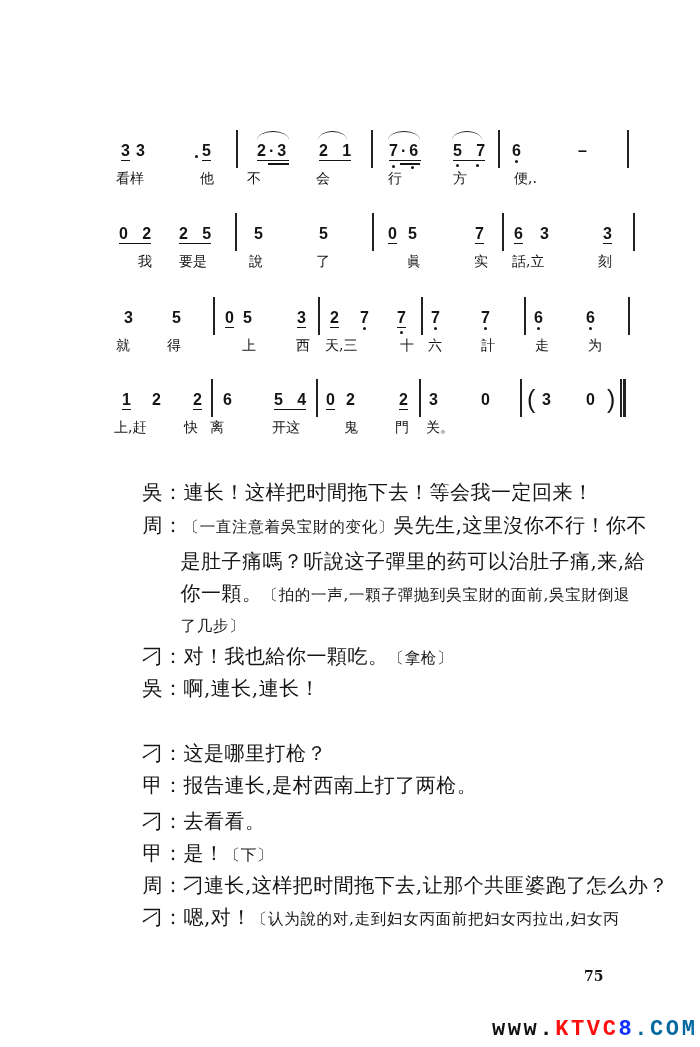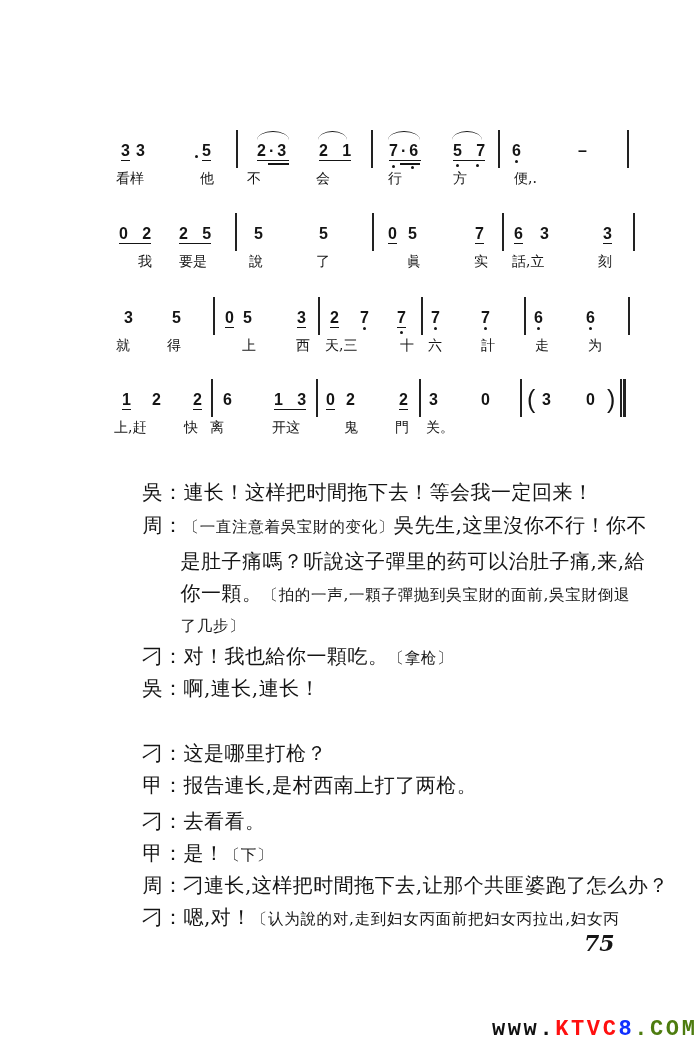--- a/index.html
+++ b/index.html
@@ -12,21 +12,21 @@
   .bar{position:absolute;top:-12px;width:1.6px;height:38px;background:#222}
   .bar.thick{width:3px}
   .ul2{position:absolute;top:21px;height:1.5px;background:#151515}
   .dot{position:absolute;width:3px;height:3px;border-radius:50%;background:#151515}
   .slur{position:absolute;top:-11px;height:9px;border-top:1.5px solid #151515;border-radius:50% 50% 0 0/100% 100% 0 0}
   .paren{position:absolute;top:-5px;font-family:"Liberation Sans",sans-serif;font-size:25px;line-height:26px}
   .ly{position:absolute;top:26px;font-size:14px;line-height:20px;white-space:pre}
   .dl{position:absolute;left:115px;height:24px;line-height:24px;white-space:pre;font-size:20px;letter-spacing:.5px}
   .dl.cont{left:153px}
   .dir{font-size:15.5px;letter-spacing:.7px}
-  .pnum{position:absolute;left:584px;top:930px;font-style:italic;font-weight:bold;font-size:22px;font-family:"DejaVu Serif",serif}
+  .pnum{position:absolute;left:584px;top:968px;font-weight:bold;font-size:14px;font-family:"DejaVu Serif",serif}
   .wm{position:absolute;left:492px;top:1018px;font-family:"Liberation Mono",monospace;font-weight:bold;font-size:22px;letter-spacing:2.6px;line-height:24px;white-space:pre}
 </style>
 </head>
 <body>
 
 <div id="page">
 
   <div class="row" style="top:142px">
     <span class="n u" style="left:121px">3</span>
     <span class="n" style="left:136px">3</span>
@@ -125,21 +125,21 @@
     <span class="ly" style="left:535px">走</span>
     <span class="ly" style="left:588px">为</span>
   </div>
 
   <div class="row" style="top:391px">
     <span class="n u" style="left:122px">1</span>
     <span class="n" style="left:152px">2</span>
     <span class="n u" style="left:193px">2</span>
     <span class="bar" style="left:211px"></span>
     <span class="n" style="left:223px">6</span>
-    <span class="n u" style="left:274px">1 3</span>
+    <span class="n u" style="left:274px">5 4</span>
     <span class="bar" style="left:316px"></span>
     <span class="n u" style="left:326px">0</span>
     <span class="n" style="left:346px">2</span>
     <span class="n u" style="left:399px">2</span>
     <span class="bar" style="left:419px"></span>
     <span class="n" style="left:429px">3</span>
     <span class="n" style="left:481px">0</span>
     <span class="bar" style="left:520px"></span>
     <span class="paren" style="left:527px">(</span>
     <span class="n" style="left:542px">3</span>
@@ -192,15 +192,15 @@
   </div>
   <div class="dl" style="top:881px">
     <span>刁：</span><span>嗯,对！</span><span class="dir">〔认为說的对,走到妇女丙面前把妇女丙拉出,妇女丙</span>
   </div>
   <div class="dl" style="top:849px">
     <span>周：</span><span>刁連长,这样把时間拖下去,让那个共匪婆跑了怎么办？</span>
   </div>
 
   <div class="pnum">75</div>
 
-  <div class="wm"><span style="color:#111111">www.</span><span style="color:#ff1010">KTVC</span><span style="color:#1030ff">8</span><span style="color:#4d7c0f">.COM</span></div>
+  <div class="wm"><span style="color:#111111">www.</span><span style="color:#ff1010">KTVC</span><span style="color:#1030ff">8</span><span style="color:#0369a1">.COM</span></div>
 
 </div>
 
 </body></html>

